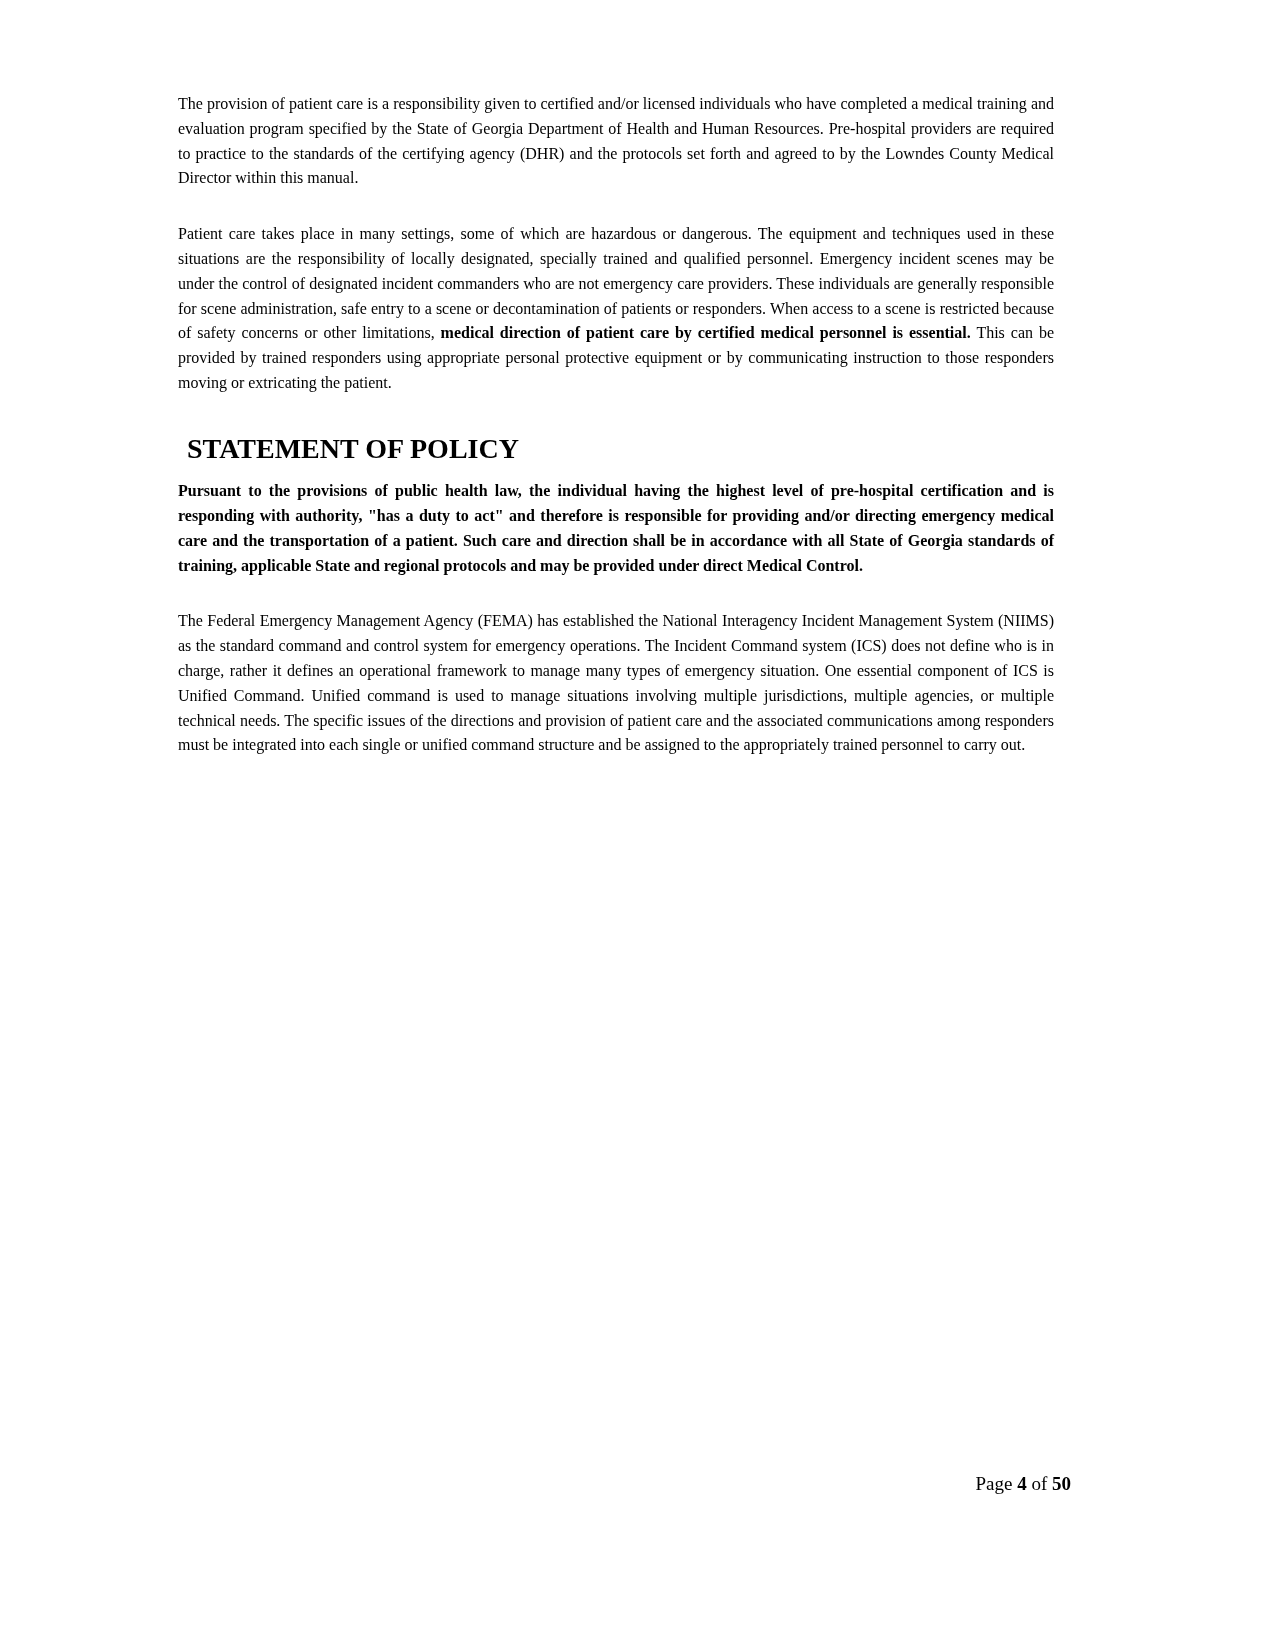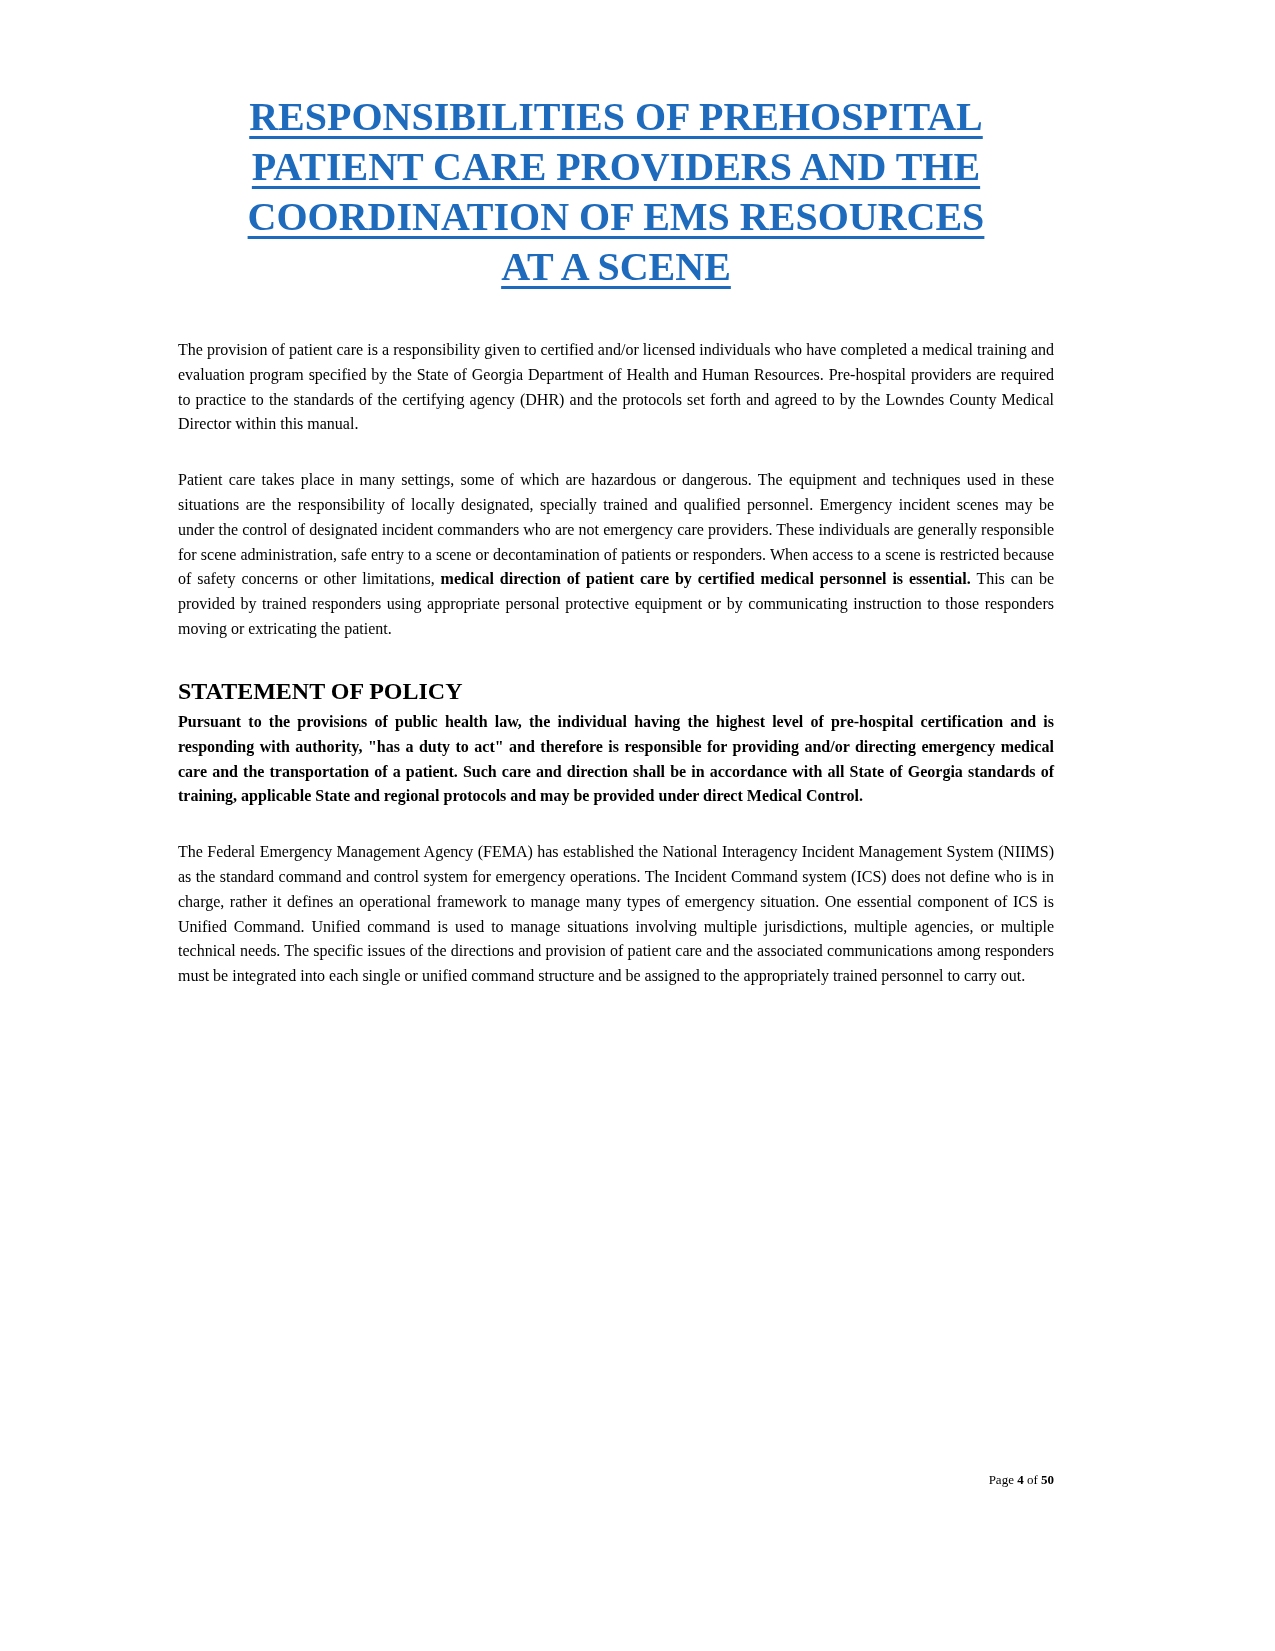--- a/index.html
+++ b/index.html
@@ -39,56 +39,50 @@
     text-decoration-thickness: 3px;
     text-underline-offset: 6px;
   }
   .body-text {
     font-size: 16px;
     line-height: 1.55;
     text-align: justify;
     margin: 0 0 31px 0;
   }
   .section-heading {
-    font-size: 24px;
+    font-size: 28px;
     line-height: 1.55;
     font-weight: bold;
-    margin: 0;
+    margin: 9px;
   }
   .section-heading + .body-text {
     margin-top: 0;
     font-weight: bold;
   }
   .bold-inline {
     font-weight: bold;
   }
   .page-footer {
     position: absolute;
     top: 1472px;
-    right: 221px;
-    font-size: 13px;
+    right: 204px;
+    font-size: 19px;
     line-height: 1.3;
     text-align: right;
   }
   .page-footer b {
     font-weight: bold;
   }
 </style>
 </head>
 <body>
 
 <div class="page">
   <div class="content">
 
-    <h1 class="doc-title" style="color: rgb(30, 107, 189);">
-      <span class="title-line"><span>RESPONSIBILITIES OF PREHOSPITAL</span></span>
-      <span class="title-line"><span>PATIENT CARE PROVIDERS AND THE</span></span>
-      <span class="title-line"><span>COORDINATION OF EMS RESOURCES</span></span>
-      <span class="title-line"><span>AT A SCENE</span></span>
-    </h1>
 
     <p class="body-text">The provision of patient care is a responsibility given to certified and/or licensed individuals who have completed a medical training and evaluation program specified by the State of Georgia Department of Health and Human Resources.  Pre-hospital providers are required to practice to the standards of the certifying agency (DHR) and the protocols set forth and agreed to by the Lowndes County Medical Director within this manual.</p>
 
     <p class="body-text"><span>Patient care takes place in many settings, some of which are hazardous or dangerous.  The equipment and techniques used in these situations are the responsibility of locally designated, specially trained and qualified personnel.  Emergency incident scenes may be under the control of designated incident commanders who are not emergency care providers.  These individuals are generally responsible for scene administration, safe entry to a scene or decontamination of patients or responders.  When access to a scene is restricted because of safety concerns or other limitations, </span><span class="bold-inline">medical direction of patient care by certified medical personnel is essential.</span><span>  This can be provided by trained responders using appropriate personal protective equipment or by communicating instruction to those responders moving or extricating the patient.</span></p>
 
     <h2 class="section-heading">STATEMENT OF POLICY</h2>
 
     <p class="body-text">Pursuant to the provisions of public health law, the individual having the highest level of pre-hospital certification and is responding with authority, "has a duty to act" and therefore is responsible for providing and/or directing emergency medical care and the transportation of a patient.  Such care and direction shall be in accordance with all State of Georgia standards of training, applicable State and regional protocols and may be provided under direct Medical Control.</p>
 
     <p class="body-text">The Federal Emergency Management Agency (FEMA) has established the National Interagency Incident Management System (NIIMS) as the standard command and control system for emergency operations. The Incident Command system (ICS) does not define who is in charge, rather it defines an operational framework to manage many types of emergency situation.  One essential component of ICS is Unified Command.   Unified command is used to manage situations involving multiple jurisdictions, multiple agencies, or multiple technical needs.  The specific issues of the directions and provision of patient care and the associated communications among responders must be integrated into each single or unified command structure and be assigned to the appropriately trained personnel to carry out.</p>

